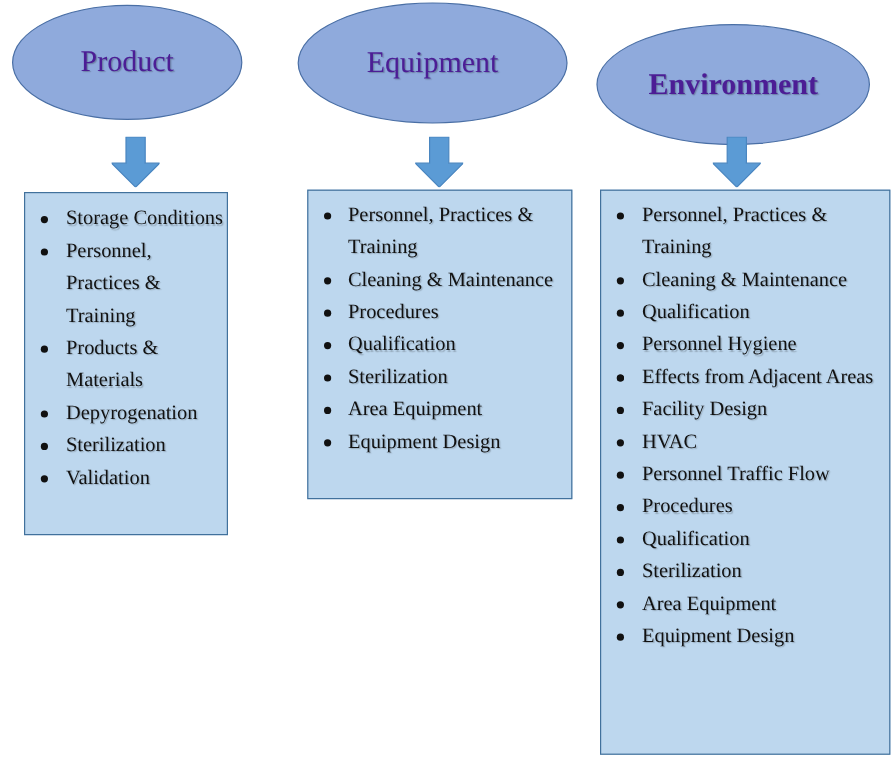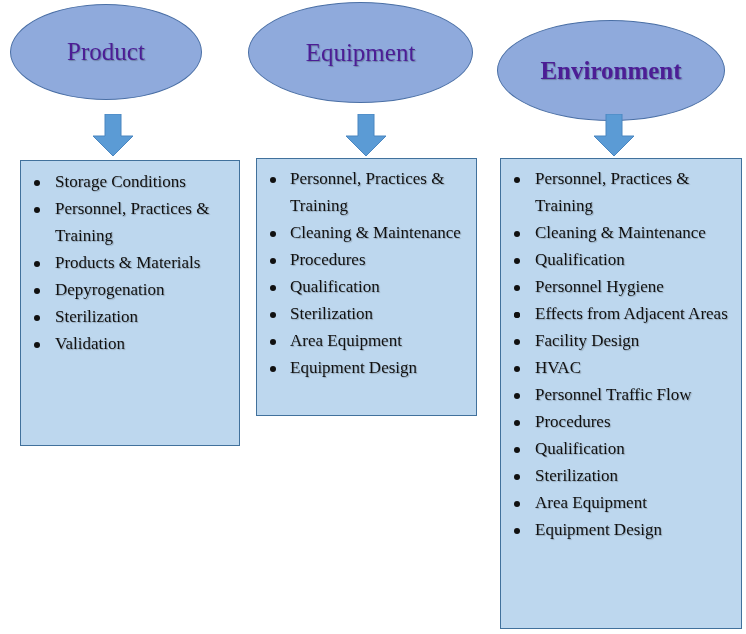--- a/index.html
+++ b/index.html
@@ -16,21 +16,21 @@
   .box li { position: relative; font-size: 17px; line-height: 27px;
             padding-left: 34px; text-shadow: 1px 1px 1px rgba(0,0,0,0.22); }
   .bullet { position: absolute; left: 13px; top: 12px; width: 6px; height: 6px;
             border-radius: 50%; background: #111; }
   #ell-product { left: 10px; top: 4px; width: 192px; height: 96px; }
   #ell-equipment { left: 248px; top: 2px; width: 225px; height: 101px; }
   #ell-environment { left: 497px; top: 20px; width: 228px; height: 101px; font-weight: bold; }
   #arr-product { left: 93px; top: 114px; }
   #arr-equipment { left: 346px; top: 114px; }
   #arr-environment { left: 594px; top: 114px; }
-  #box-product { left: 20px; top: 160px; width: 220px; height: 286px; padding-top: 7px; }
+  #box-product { left: 20px; top: 160px; width: 170px; height: 286px; padding-top: 7px; }
   #box-equipment { left: 256px; top: 158px; width: 221px; height: 258px; padding-top: 6px; }
   #box-environment { left: 500px; top: 158px; width: 242px; height: 471px; padding-top: 6px; }
   #box-product li { padding-left: 34px; }
   #box-equipment li { padding-left: 33px; }
   #box-environment li { padding-left: 34px; }
 </style>
 </head>
 <body>
 
 <div class="ellipse" id="ell-product">

